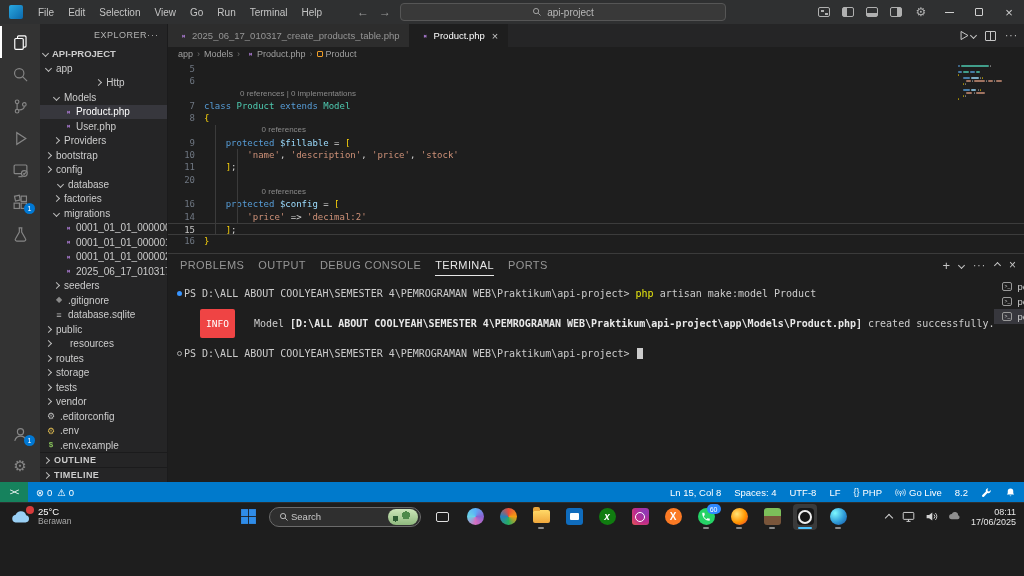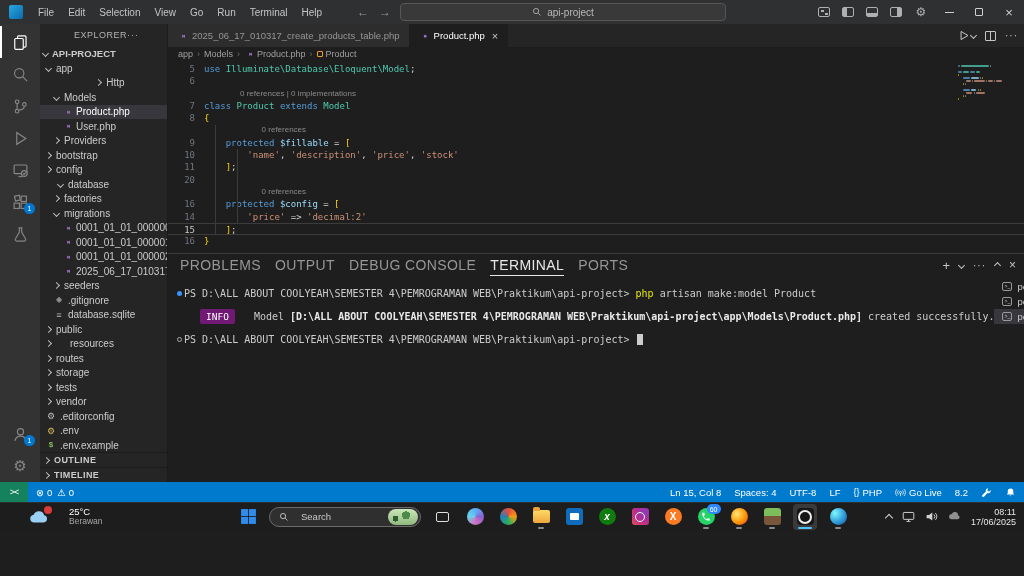--- a/index.html
+++ b/index.html
@@ -39,21 +39,21 @@
     color:#868686; position:relative; cursor:pointer; }
   .ab-icon.active { color:#ffffff; box-shadow:inset 2px 0 0 #ffffff; }
   .ab-icon svg { width:17px; height:17px; stroke:currentColor; fill:none; stroke-width:1.1; }
   .ab-badge { position:absolute; right:5px; bottom:4px; min-width:11px; height:11px; border-radius:6px;
     background:#0078d4; color:#fff; font-size:7px; display:flex; align-items:center; justify-content:center; }
   .ab-gear { font-size:15px; }
 
   
   .sidebar { width:128px; background:#252526; color:#cccccc; display:flex; flex-direction:column;
     font-size:10px; flex:0 0 auto; border-right:1px solid #1b1b1c; }
-  .sb-header { height:21px; display:flex; align-items:center; justify-content:center;
+  .sb-header { height:21px; display:flex; align-items:center; justify-content:flex-end;
     padding:0 8px 0 14px; color:#b3b3b3; font-size:9px; letter-spacing:.5px; }
   .sb-more { color:#b3b3b3; letter-spacing:1px; cursor:pointer; }
   .sb-root { height:16px; display:flex; align-items:center; gap:3px; font-weight:bold; font-size:9.5px;
     padding-left:3px; cursor:pointer; }
   .tree { flex:1; overflow:hidden; }
   .tree-row { height:14.5px; display:flex; align-items:center; gap:4px; cursor:pointer; white-space:nowrap; }
   .tree-row.selected { background:#37373d; color:#ffffff; }
   .chev { width:5px; height:5px; border-right:1px solid #bbb; border-bottom:1px solid #bbb;
     flex:0 0 auto; margin-right:1px; }
   .chev.closed { transform:rotate(-45deg); }
@@ -101,37 +101,37 @@
   .tk-pl{color:#d4d4d4}.tk-brk{color:#ffd70b}
   .guide { position:absolute; width:1px; background:#3b3b3b; }
   .minimap { position:absolute; right:10px; top:4px; width:56px; }
   .mm-row { height:2px; margin-bottom:1px; display:flex; }
   .mm-bar { height:2px; border-radius:1px; opacity:.75; }
 
   
   .panel { height:229px; background:#1e1e1e; border-top:1px solid #3b3b3b; display:flex; flex-direction:column;
     flex:0 0 auto; }
   .panel-head { height:22px; display:flex; align-items:center; padding:0 8px 0 12px; flex:0 0 auto; position:relative; }
-  .p-tab { font-size:14px; letter-spacing:.4px; color:#969696; margin-right:14px; cursor:pointer;
+  .p-tab { font-size:11px; letter-spacing:.4px; color:#969696; margin-right:14px; cursor:pointer;
     height:100%; display:flex; align-items:center; border-bottom:1px solid transparent;text-align:center; }
   .p-tab.active { color:#e7e7e7; border-bottom-color:#e7e7e7; }
   .p-actions { position:absolute; right:8px; top:0; height:22px; display:flex; align-items:center; gap:9px;
     color:#c5c5c5; font-size:11px; }
   .p-act-chev { width:5px; height:5px; border-right:1px solid #c5c5c5; border-bottom:1px solid #c5c5c5; }
   .pc-down { transform:rotate(45deg); } .pc-up { transform:rotate(-135deg); }
   .panel-body { flex:1; display:flex; min-height:0; }
   .term { flex:1; font-family:"DejaVu Sans Mono", monospace; font-size:10px; color:#cccccc;
     padding:10px 0 0 6px; line-height:15px; position:relative; }
   .t-row { display:flex; align-items:center; white-space:pre; }
   .t-gut { width:10px; flex:0 0 auto; display:flex; align-items:center; justify-content:center; }
   .dot-filled { width:5px; height:5px; border-radius:50%; background:#3794ff; }
   .dot-hollow { width:5px; height:5px; border-radius:50%; border:1px solid #a9a9a9; }
   .t-cmd-hl { color:#e5e510; }
   .t-info { margin:8px 0 8px 26px; display:flex; align-items:center; white-space:pre; }
-  .info-badge { background:#701a75; color:#fff; padding:0px 6px; border-radius:2px; margin-right:7px;
+  .info-badge { background:#ef4444; color:#fff; padding:7px 6px; border-radius:2px; margin-right:7px;
     font-size:9.5px; }
   .t-path-bold { font-weight:bold; color:#e9e9e9; }
   .cursor-block { display:inline-block; width:6px; height:11px; background:#cccccc; margin-left:1px;
     vertical-align:middle; }
   .sessions { width:186px; flex:0 0 auto; position:relative; padding-top:3px; font-size:9.5px; color:#cccccc; }
   .sess-row { height:15px; display:flex; align-items:center; gap:5px; padding-left:8px; cursor:pointer; }
   .sess-row.selected { background:#37373d; }
   .term-ic { width:10px; height:9px; border:1px solid #9a9a9a; border-radius:2px; font-size:5px;
     line-height:7px; text-align:center; color:#cccccc; flex:0 0 auto; }
 
@@ -142,30 +142,30 @@
   .sb-blue { flex:1; background:#007acc; display:flex; align-items:center; padding:0 8px; gap:4px; }
   .sb-problems { display:flex; align-items:center; gap:3px; cursor:pointer; }
   .sb-right { margin-left:auto; display:flex; align-items:center; gap:13px; }
   .sb-item { display:flex; gap:3px; cursor:pointer; white-space:nowrap; }
   .sb-item svg { width:11px; height:11px; fill:#ffffff; }
   .braces-ic { font-size:9px; }
 
   
   .taskbar { height:28px; background:#1d1d1d; border-top:1px solid #2f2f2f; position:relative;
     display:flex; align-items:center; flex:0 0 auto; color:#e6e6e6; }
-  .weather { position:absolute; left:28px; display:flex; align-items:center; gap:19px; cursor:pointer; }
+  .weather { position:absolute; left:10px; display:flex; align-items:center; gap:6px; cursor:pointer; }
   .w-cloud { position:relative; width:22px; height:16px; }
   .w-cloud svg { width:22px; height:16px; }
   .w-badge { position:absolute; top:-3px; right:-2px; width:8px; height:8px; background:#d83b3b; border-radius:50%; }
   .w-temp { font-size:9.5px; line-height:10px; color:#ffffff; }
   .w-desc { font-size:8.5px; color:#a8a8a8; line-height:9px; }
   .tb-center { position:absolute; left:236px; display:flex; align-items:center; gap:9px; height:28px; }
   .start-btn svg { width:17px; height:17px; }
   .tb-search { width:152px; height:20px; border-radius:10px; background:#2f2f2f; border:1px solid #6b6b6b;
-    display:flex; align-items:center; gap:12px; padding:0 2px 0 9px; cursor:pointer; }
+    display:flex; align-items:center; gap:2px; padding:0 2px 0 9px; cursor:pointer; }
   .tb-search svg { width:10px; height:10px; stroke:#c9c9c9; fill:none; stroke-width:1.4; }
   .tb-search-label { font-size:9.5px; color:#c9c9c9; flex:1; }
   .search-doodle { width:30px; height:16px; border-radius:8px;
     background:radial-gradient(circle at 25% 60%,#2e5d33 0 3px,transparent 3px),
                radial-gradient(circle at 60% 40%,#4e8a4a 0 4px,transparent 4px),
                linear-gradient(#cde6b9,#8fb97e); }
   .tb-app { width:24px; height:26px; display:flex; align-items:center; justify-content:center;
     position:relative; border-radius:4px; cursor:pointer; }
   .tb-app.activeapp { background:#3a3a3a; }
   .tb-app .openbar { position:absolute; bottom:1px; left:50%; transform:translateX(-50%); width:6px; height:2px;
@@ -480,21 +480,20 @@
           <span>Product.php</span>
           <span class="bc-sep">›</span>
           <span class="bc-ic-class"></span>
           <span>Product</span>
         </div>
 
       <div class="code-wrap">
         <div class="code-lines" id="code-lines">
             <div class="cl-row">
               <div class="cl-gut">5</div>
-              <div class="cl-txt"><span class="tk-kw">use </span><span class="tk-cls">Illuminate\Database\Eloquent\Model</span><span class="tk-pl">;</span></div>
             </div>
             <div class="cl-row">
               <div class="cl-gut">6</div>
               <div class="cl-txt"></div>
             </div>
             <div class="cl-row">
               <div class="cl-gut"></div>
               <div class="cl-lens" style="padding-left: 36px;">0 references | 0 implementations</div>
             </div>
             <div class="cl-row">

